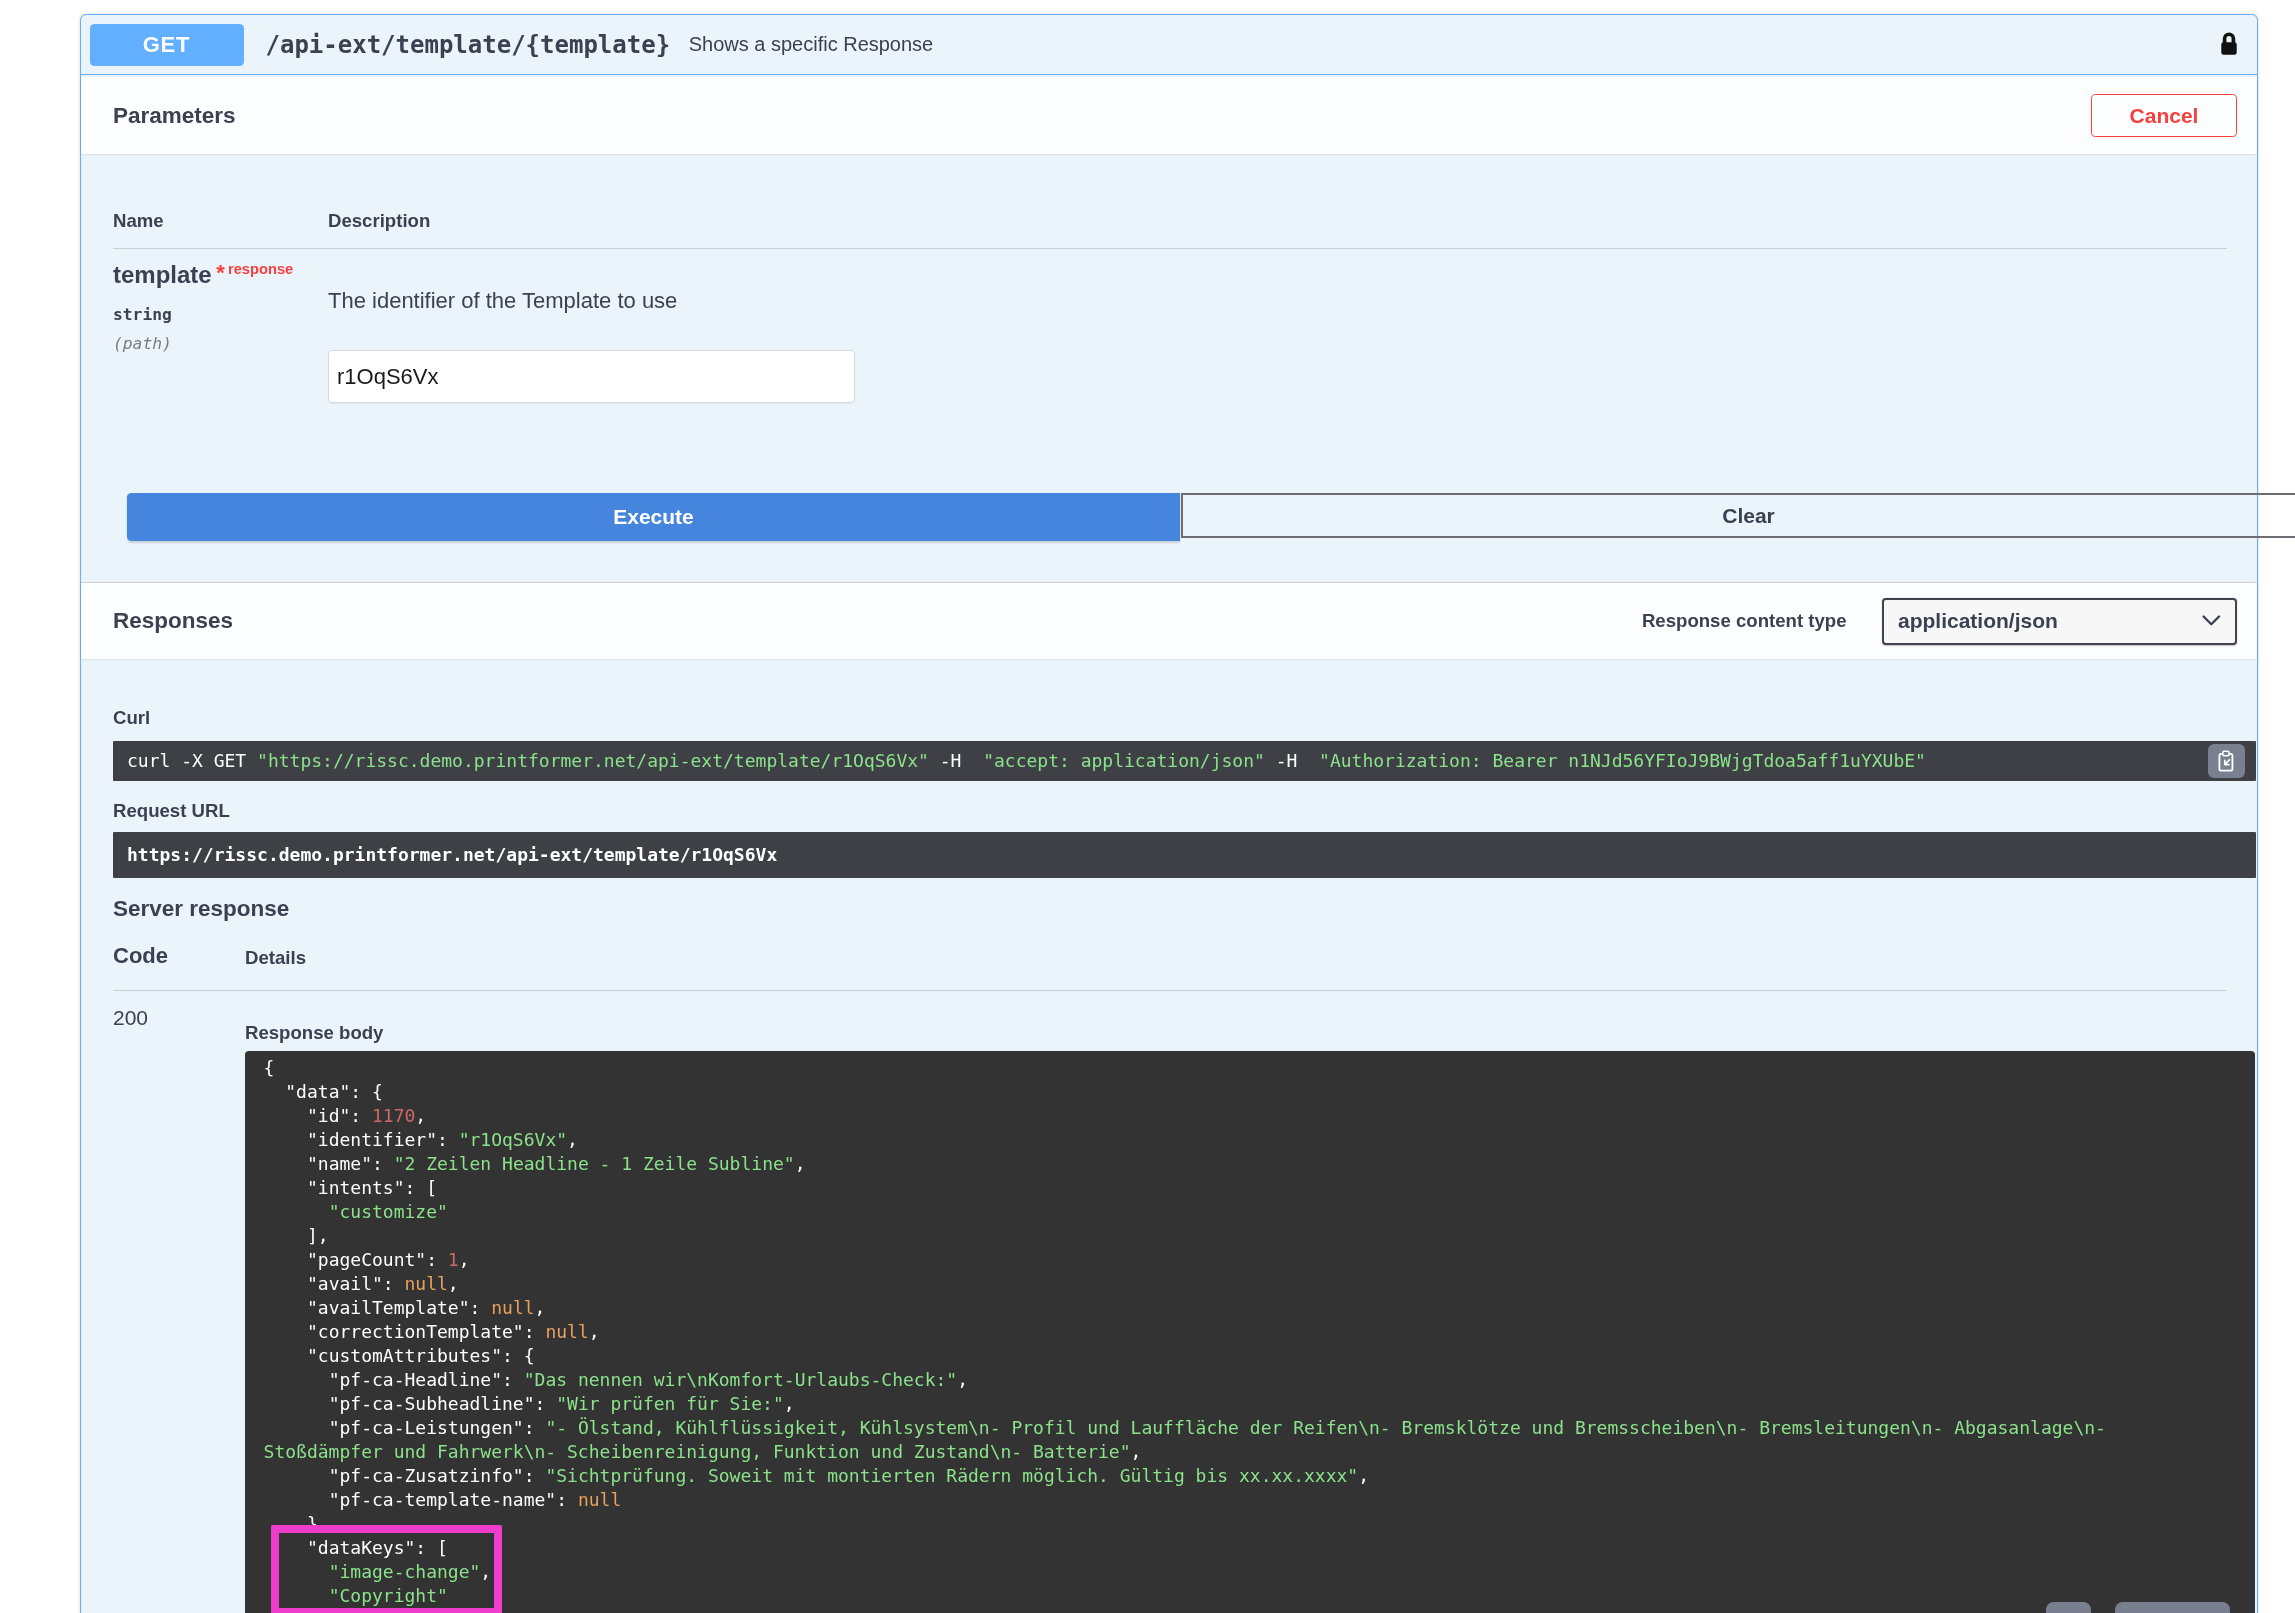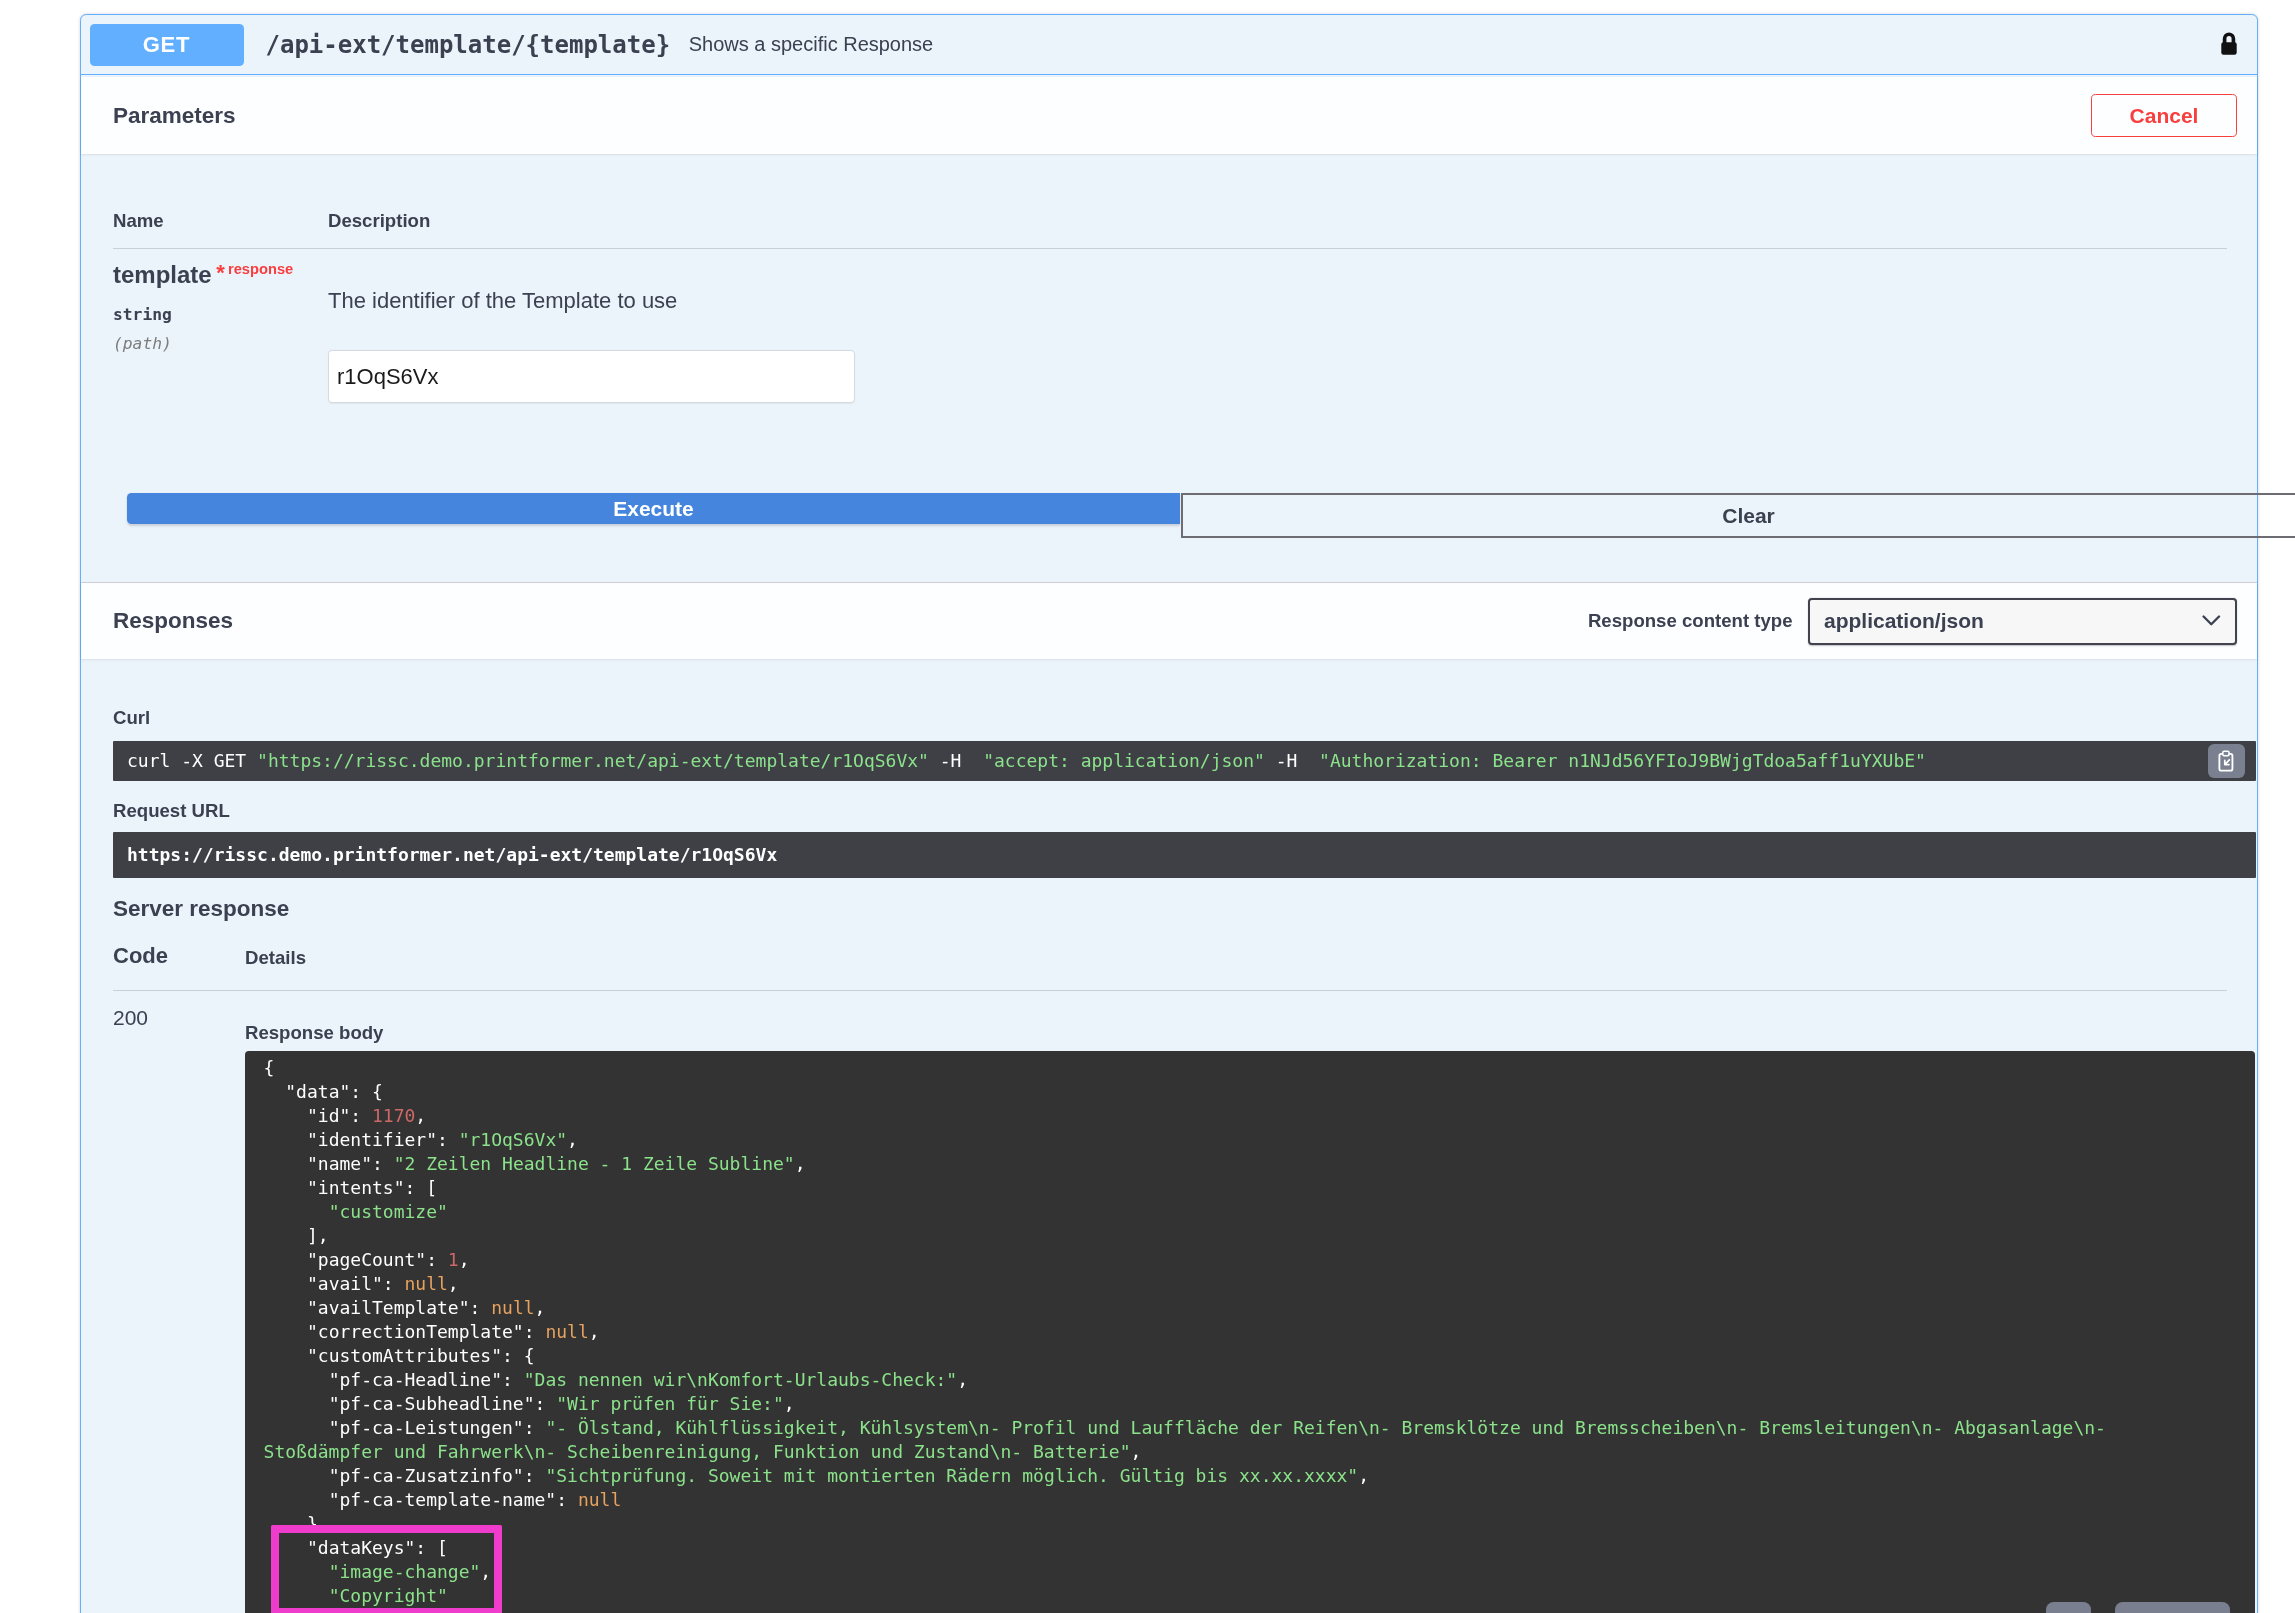--- a/index.html
+++ b/index.html
@@ -58,33 +58,33 @@
   .req-star{color:var(--cancel-red);font-size:22px;vertical-align:3.1px;margin-left:4.6px;}
   .req-label{color:var(--cancel-red);font-size:14.7px;font-weight:bold;vertical-align:9.3px;margin-left:3.1px;}
   .param-type{left:32px;top:290px;font-family:"DejaVu Sans Mono",monospace;font-weight:bold;font-size:16.3px;}
   .param-in{left:32px;top:319px;font-family:"DejaVu Sans Mono",monospace;font-style:italic;font-size:16.3px;color:#7d7d7d;}
   .param-desc{left:247px;top:273px;font-size:22px;color:var(--heading);}
   .param-input{left:247px;top:335px;width:527px;height:53px;background:#fff;
     border:0.8px solid #d5dae2;border-radius:4.6px;font-size:22px;padding-left:8px;
     font-family:"Liberation Sans",sans-serif;color:#1a1a1a;box-shadow:0 0.8px 1.5px rgba(0,0,0,.06);}
 
   
-  .execute-btn{left:46px;top:478px;width:1053px;height:31px;background:var(--exec-blue);
+  .execute-btn{left:46px;top:478px;width:1053px;height:48px;background:var(--exec-blue);
     border:none;border-radius:4.6px 0 0 4.6px;color:#fff;font-weight:bold;font-size:21px;
     font-family:"Liberation Sans",sans-serif;cursor:pointer;box-shadow:0 1.5px 2.3px rgba(0,0,0,.15);}
   .clear-btn{left:1100px;top:478px;width:1135px;height:45px;background:transparent;
     border:2.3px solid #6c6c72;border-radius:0 4.6px 4.6px 0;color:var(--heading);
     font-weight:bold;font-size:21px;font-family:"Liberation Sans",sans-serif;cursor:pointer;}
 
   
   .ct-wrap{margin-left:auto;display:flex;align-items:center;}
   .ct-label{font-size:18.6px;font-weight:bold;color:var(--heading);margin-right:15.5px;}
-  .ct-select{width:429px;height:47px;border:2.3px solid #41444e;border-radius:3.9px;
+  .ct-select{width:355px;height:47px;border:2.3px solid #41444e;border-radius:3.9px;
     background:#f7f7f7;display:flex;align-items:center;padding:0 14px;cursor:pointer;
-    box-shadow:0 0.8px 1.5px rgba(0,0,0,.25);}
+    box-shadow:0 0.8px 1.5px rgba(0,0,0,.25);margin-left:20px;}
   .ct-select span{font-weight:bold;font-size:21px;color:var(--heading);}
   .ct-select svg{margin-left:auto;}
 
   
   .lbl{font-size:18.6px;font-weight:bold;color:var(--heading);}
   .curl-lbl{left:32px;top:692px;}
   .requrl-lbl{left:32px;top:785px;}
   .server-resp{left:32px;top:881px;font-size:22.5px;font-weight:bold;}
   .code-hdr{left:32px;top:928px;font-size:22px;font-weight:bold;}
   .details-hdr{left:164px;top:932px;}

